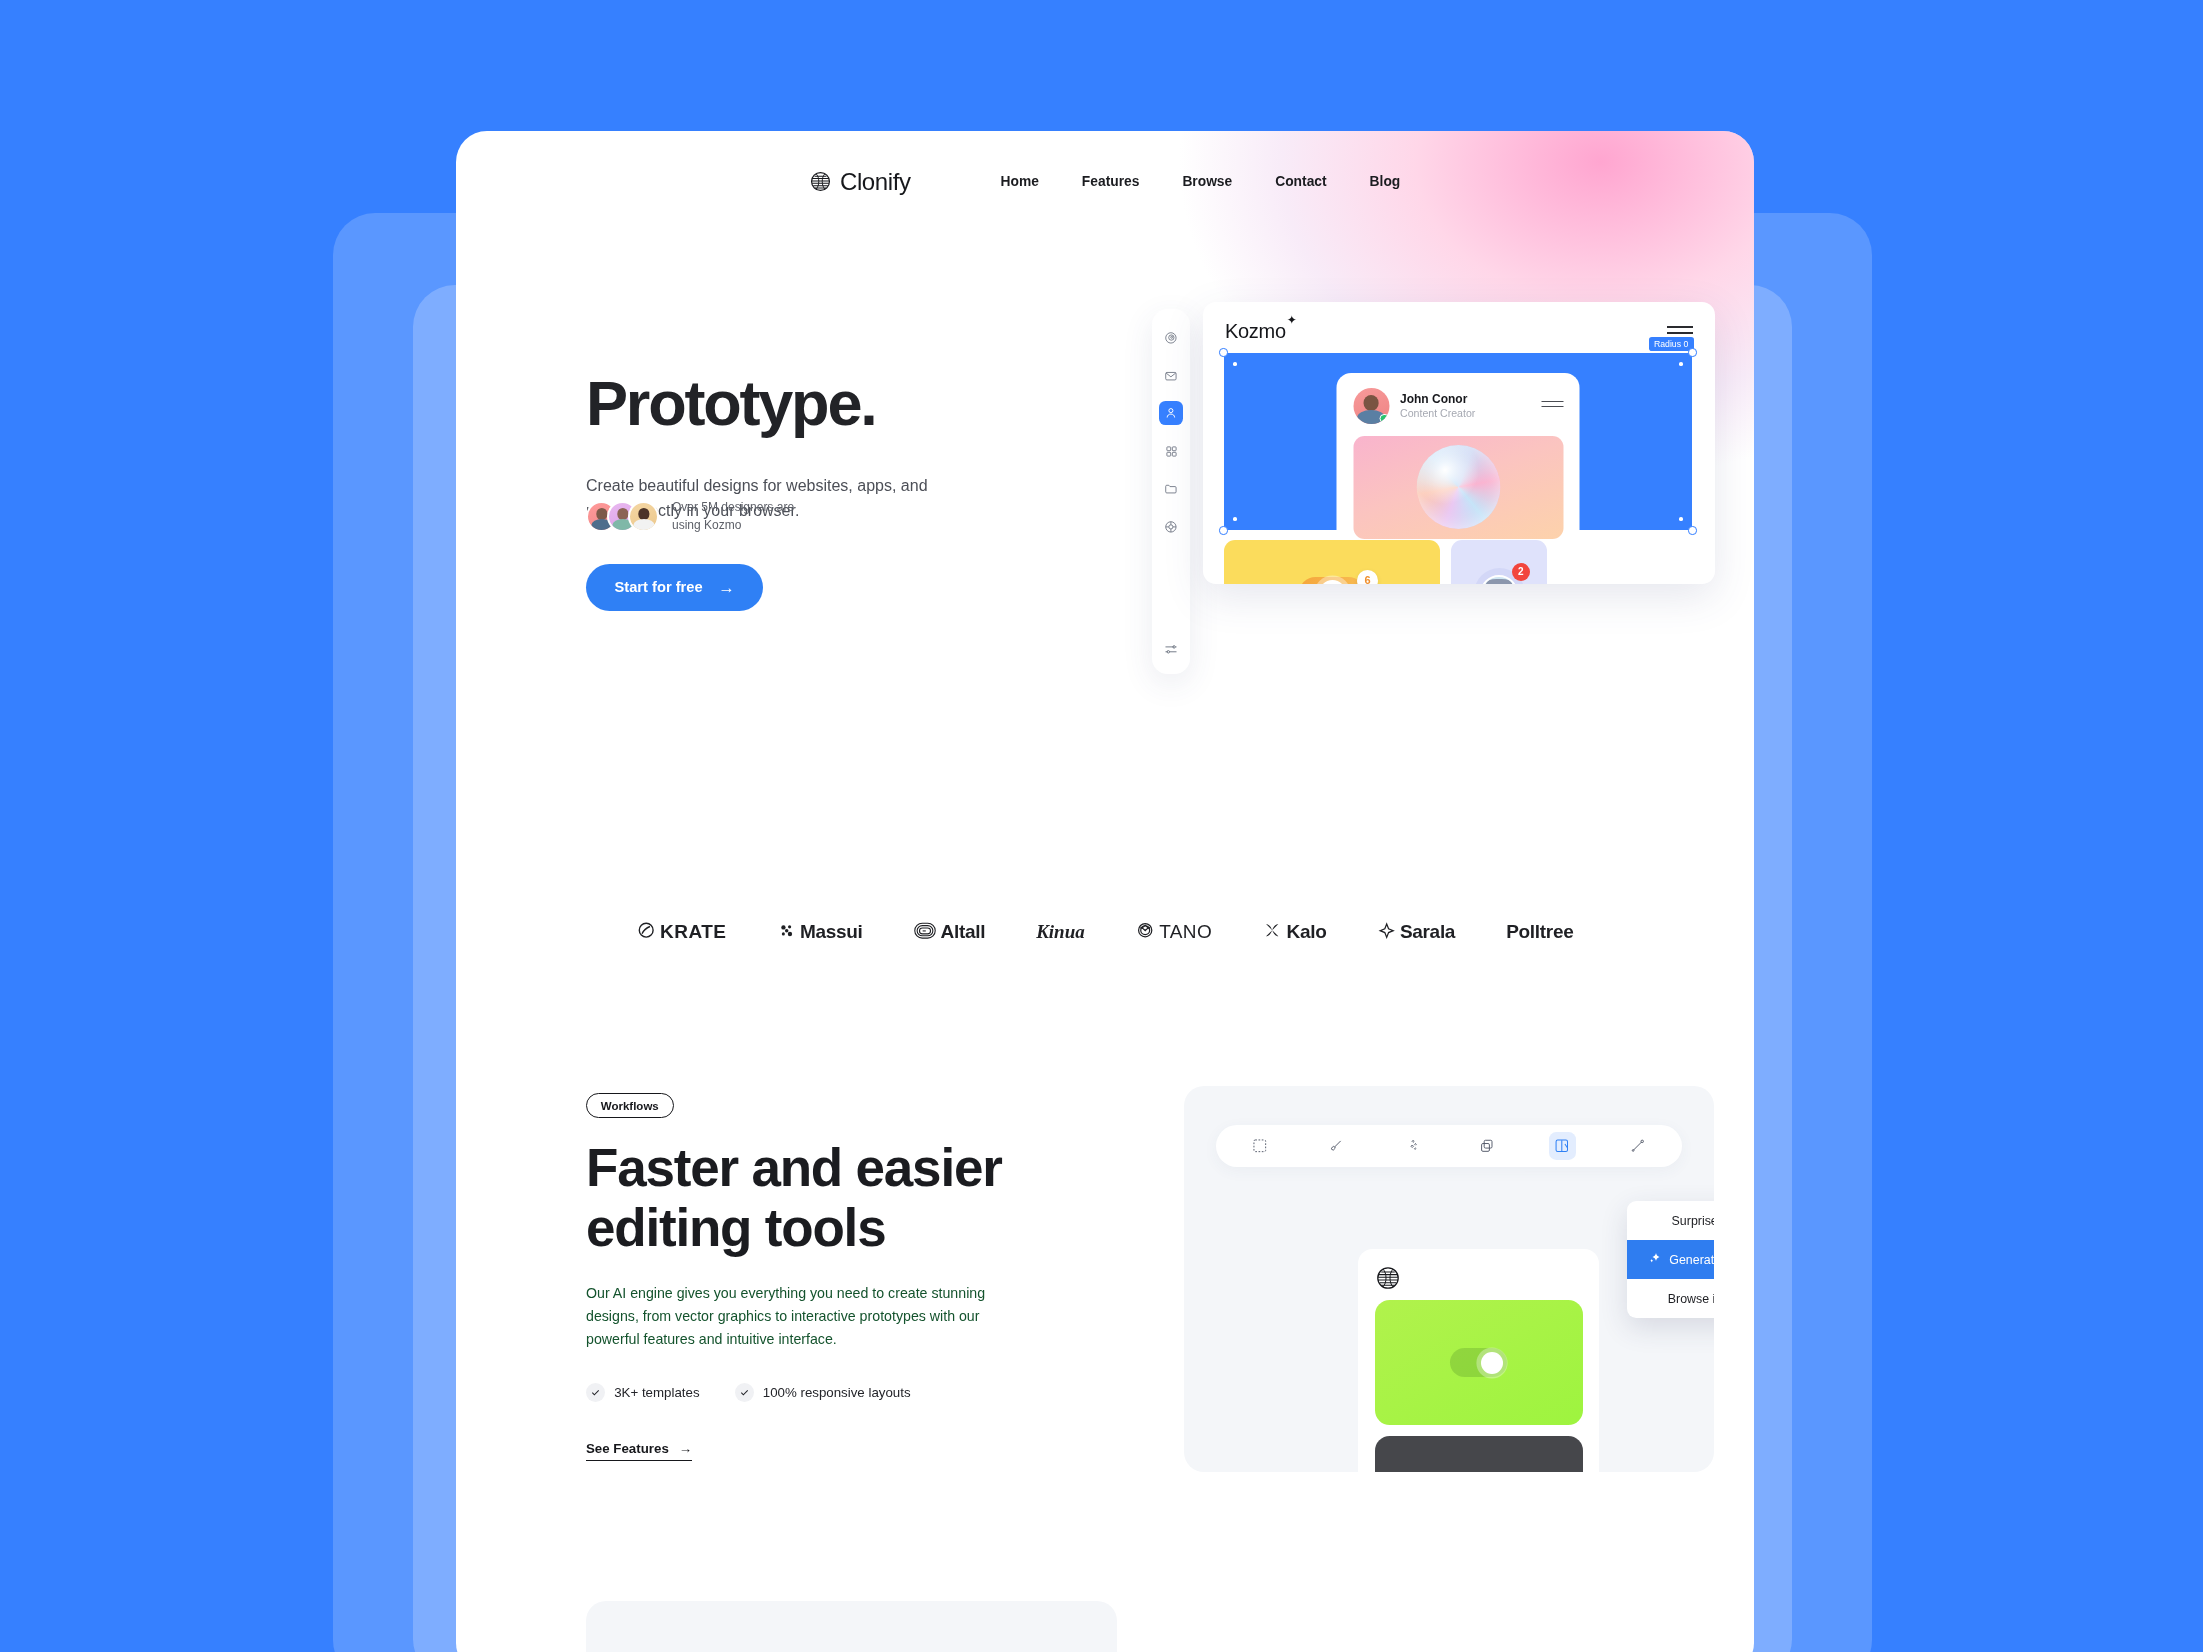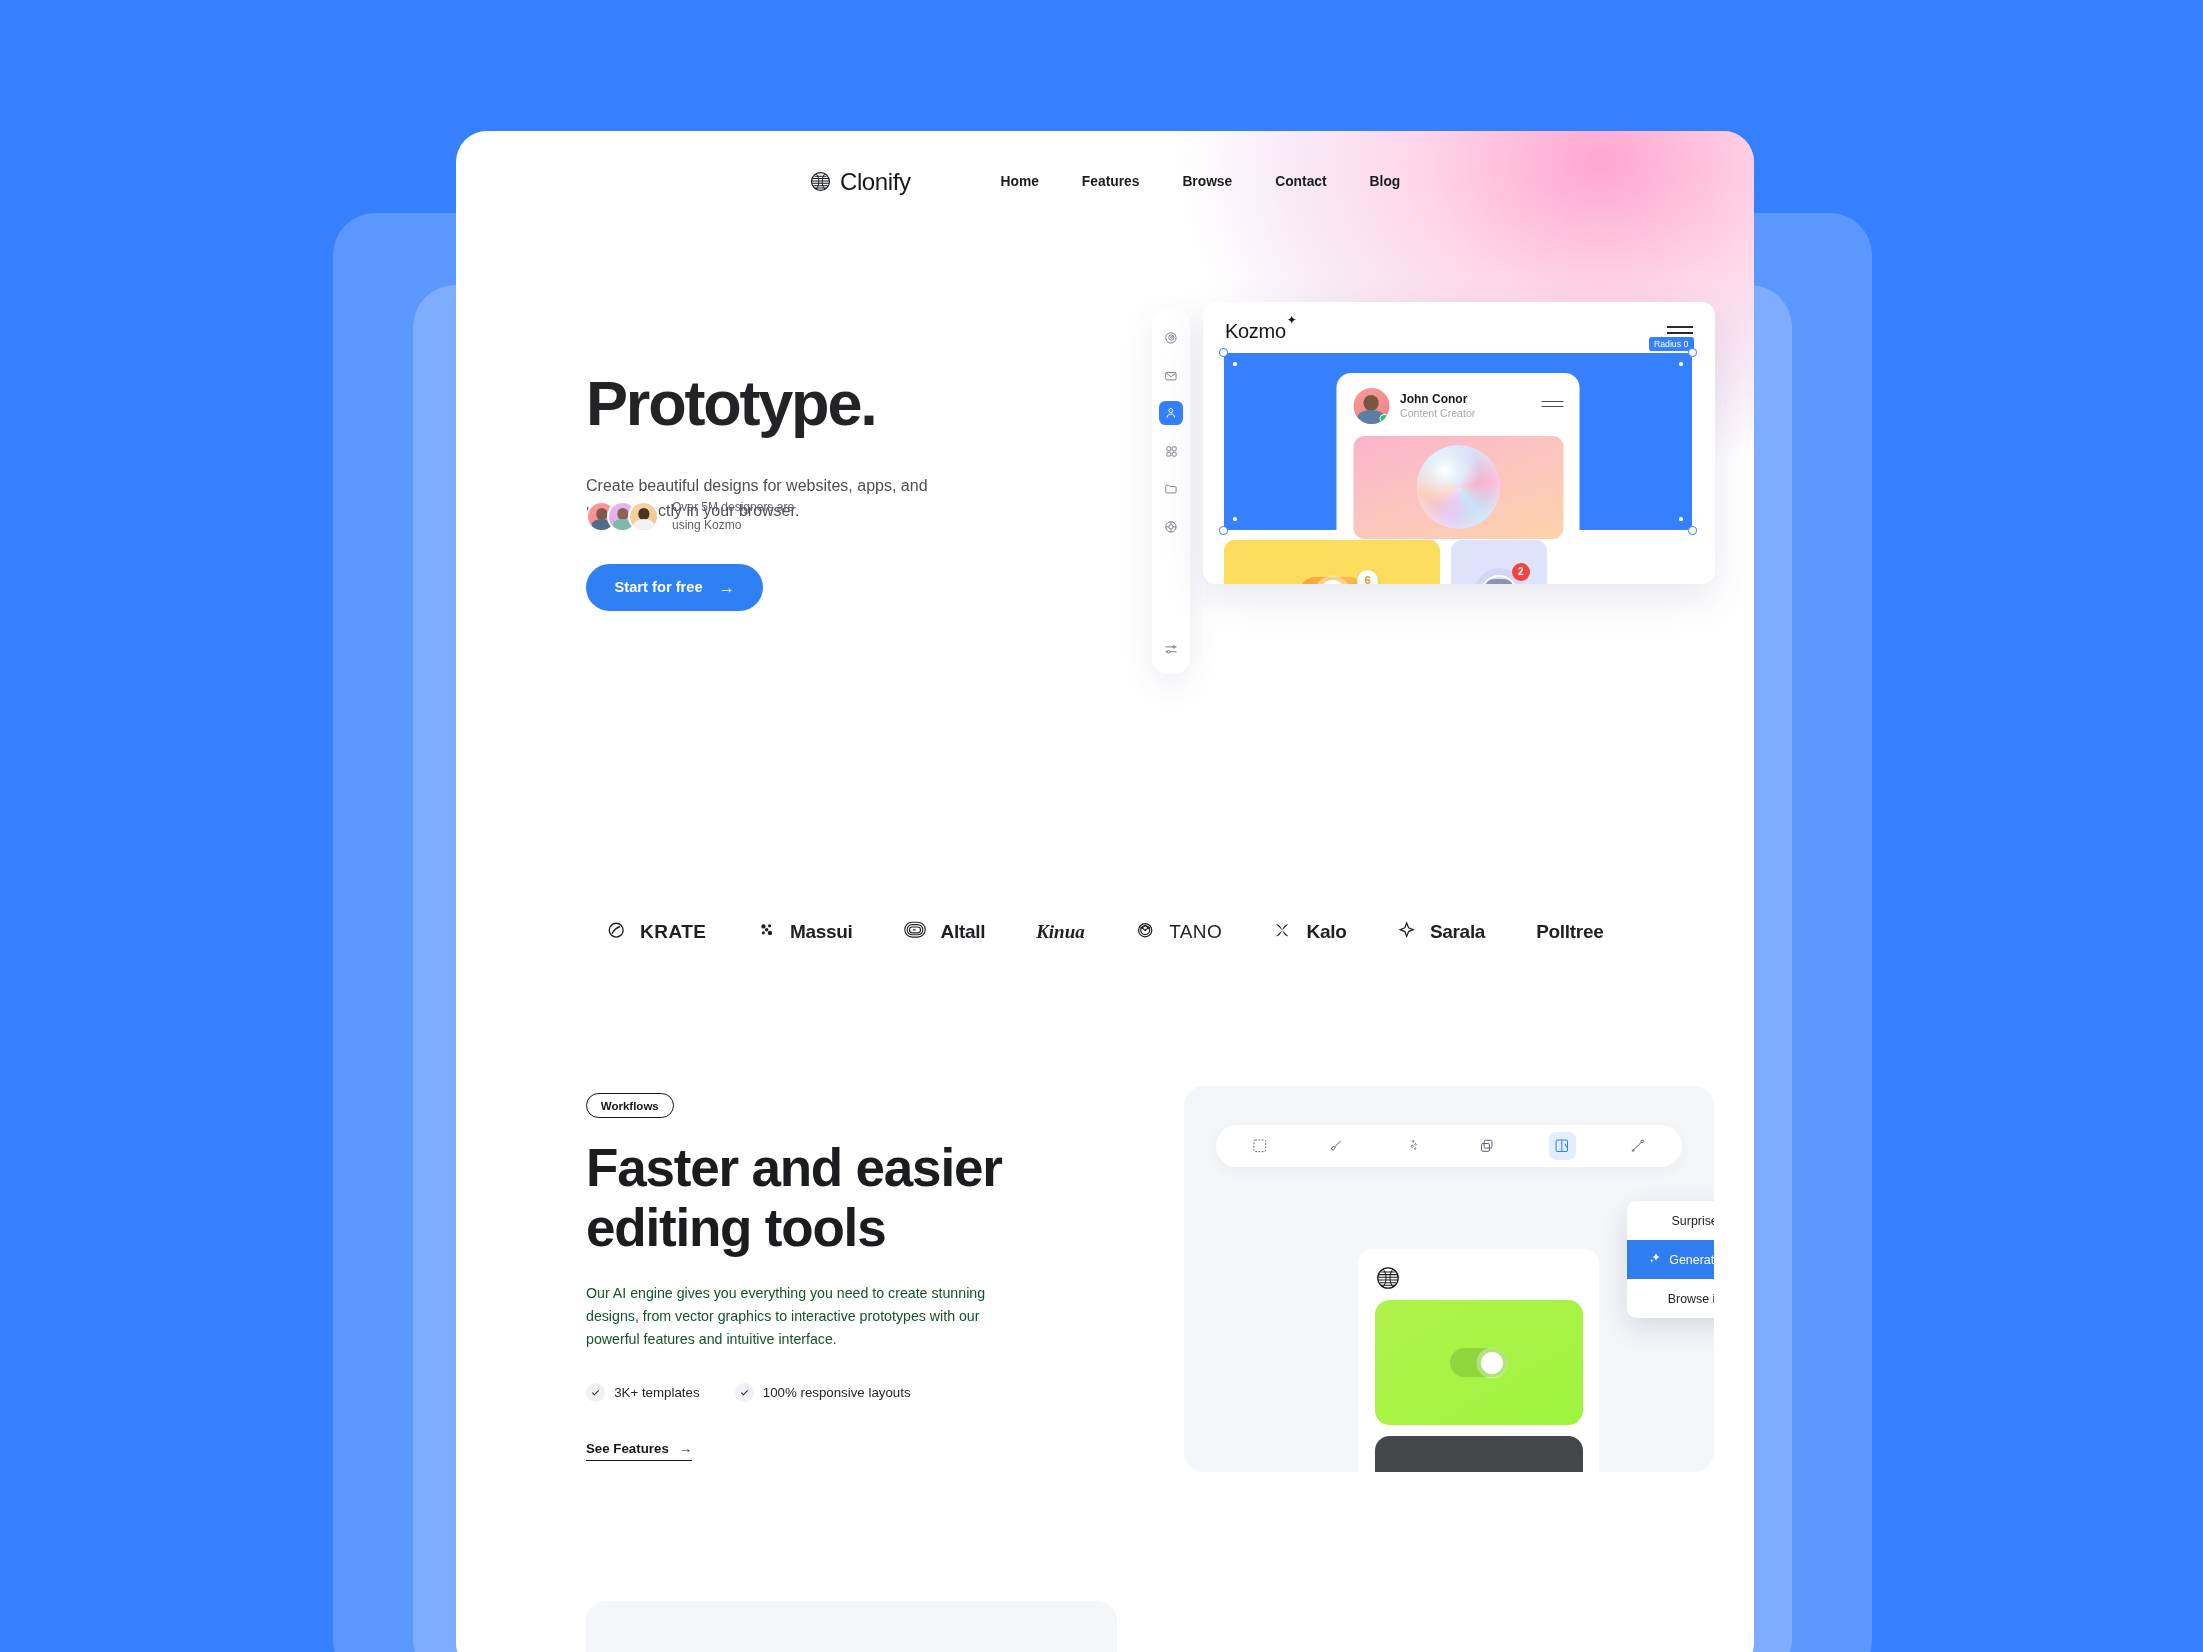--- a/index.html
+++ b/index.html
@@ -154,21 +154,21 @@
   .lav-inner .face { position:absolute; left:50%; top:34%; transform:translateX(-50%); width:66%; height:46%; border-radius:42%; background:#e7c49f; }
   .lav-inner .beard { position:absolute; left:50%; bottom:4%; transform:translateX(-50%); width:72%; height:42%; border-radius:0 0 46% 46%; background:#2b2b2f; }
   .badge-2 { right:-5.5px; top:-5.5px; width:18.4px; height:18.4px; background:#f2453d; font-size:10px; }
 
   
   .logos {
     position:absolute; left:0; top:790px; width:100%;
     display:flex; align-items:center; justify-content:center; gap:51px;
     padding:0 110px;
   }
-  .logo { display:flex; gap:15px; color:#1f2024; }
+  .logo { display:flex; align-items:center; gap:5px; color:#1f2024; }
   .logo-text { font-size:19px; font-weight:700; letter-spacing:-0.3px; }
   .logo-text.spaced { letter-spacing:0.5px; }
   .logo-text.thin { font-weight:400; letter-spacing:0.4px; }
   .logo-text.ital { font-style:italic; font-weight:700; font-family:"Liberation Serif", serif; letter-spacing:0; }
 
   
   .feat { position:absolute; left:130px; top:962px; width:551px; }
   .pill {
     display:inline-block; border:1.3px solid #16171b; border-radius:917px;
     padding:5.5px 13.8px; font-size:11.5px; font-weight:700; color:#16171b;

